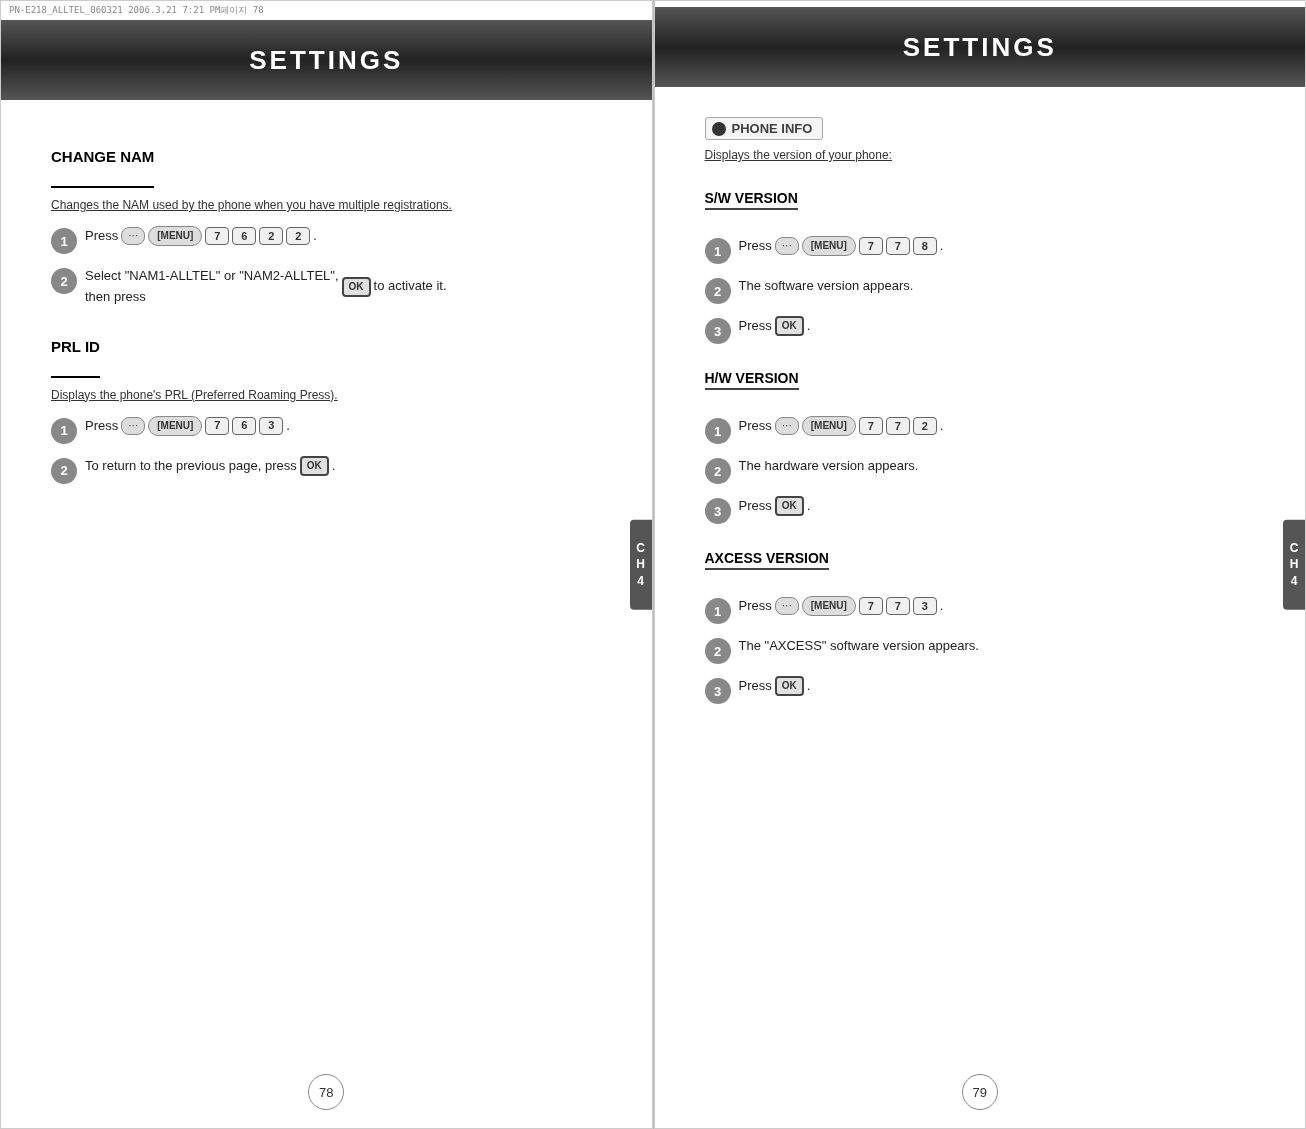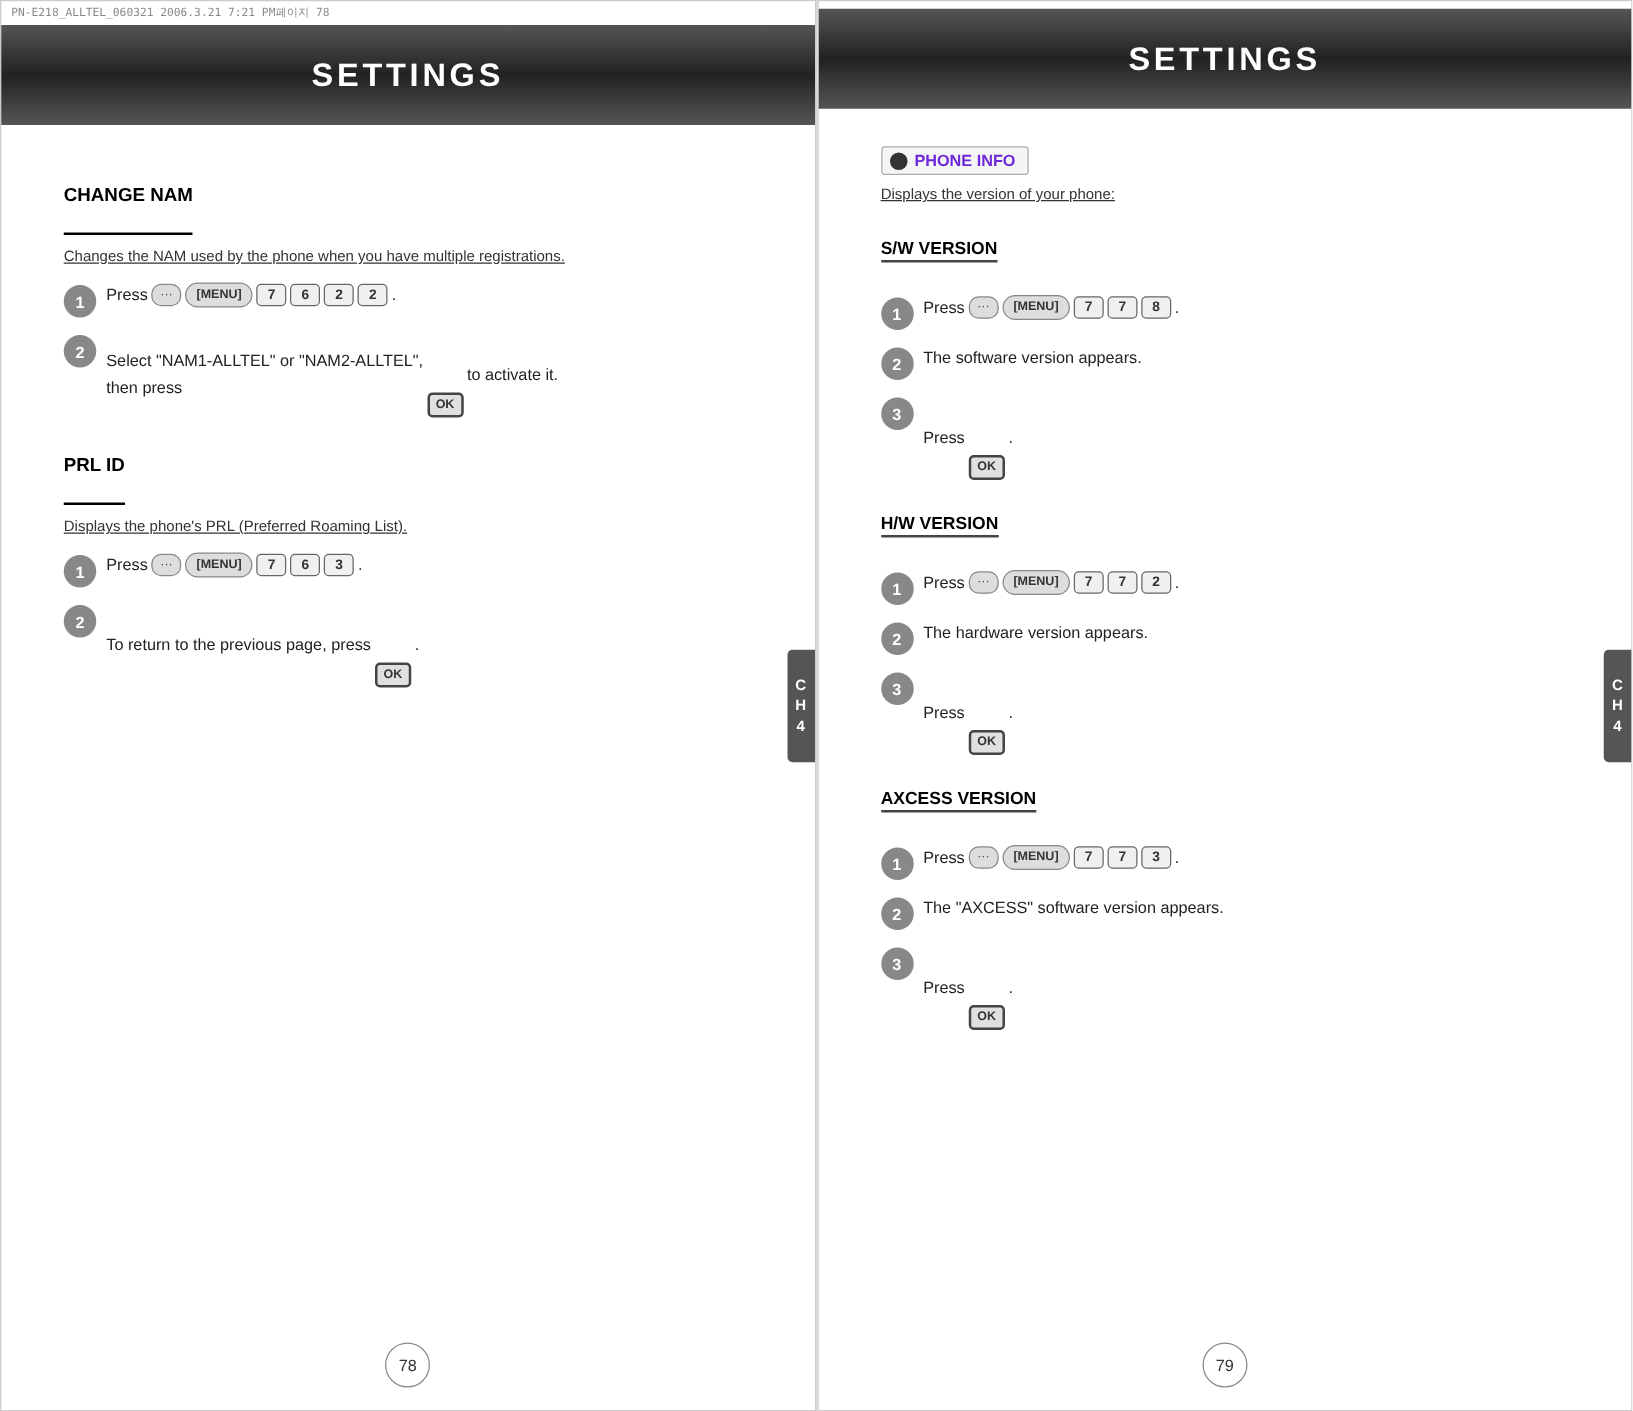--- a/index.html
+++ b/index.html
@@ -131,21 +131,20 @@
       justify-content: center;
       border: 2px solid #444;
       border-radius: 4px;
       background: #e0e0e0;
       padding: 1px 5px;
       font-size: 10px;
       font-weight: bold;
       color: #333;
       height: 20px;
       min-width: 24px;
-      margin-top: 48px;
     }
     .key-menu {
       display: inline-flex;
       align-items: center;
       justify-content: center;
       border: 1px solid #888;
       border-radius: 12px;
       background: #ddd;
       padding: 2px 8px;
       font-size: 10px;
@@ -180,21 +179,21 @@
     }
     .phone-info-dot {
       width: 14px;
       height: 14px;
       background: #333;
       border-radius: 50%;
     }
     .phone-info-text {
       font-size: 13px;
       font-weight: bold;
-      color: #6d28d9;
+      color: #404040;
     }
 
     
     .sub-section-title {
       font-size: 14px;
       font-weight: bold;
       border-bottom: 2px solid #444;
       padding-bottom: 2px;
       margin-bottom: 26px;
       margin-top: 14px;
@@ -277,21 +276,21 @@
             <span>Select "NAM1-ALLTEL" or "NAM2-ALLTEL",<br>then press</span>
             <span class="key-ok">OK</span>
             <span>to activate it.</span>
           </div>
         </div>
       </div>
     </div>
 
     <div>
       <div class="section-title">PRL ID</div>
-      <div class="section-desc">Displays the phone's PRL (Preferred Roaming List).</div>
+      <div class="section-desc">Displays the phone's PRL (Preferred Roaming Press).</div>
 
       <div class="steps-group">
 
         <div class="step">
           <div class="step-num">1</div>
           <div class="step-content">
             <span>Press</span>
             <span class="key-soft">···</span>
             <span class="key-menu">[MENU]</span>
             <span class="key-btn">7</span>

